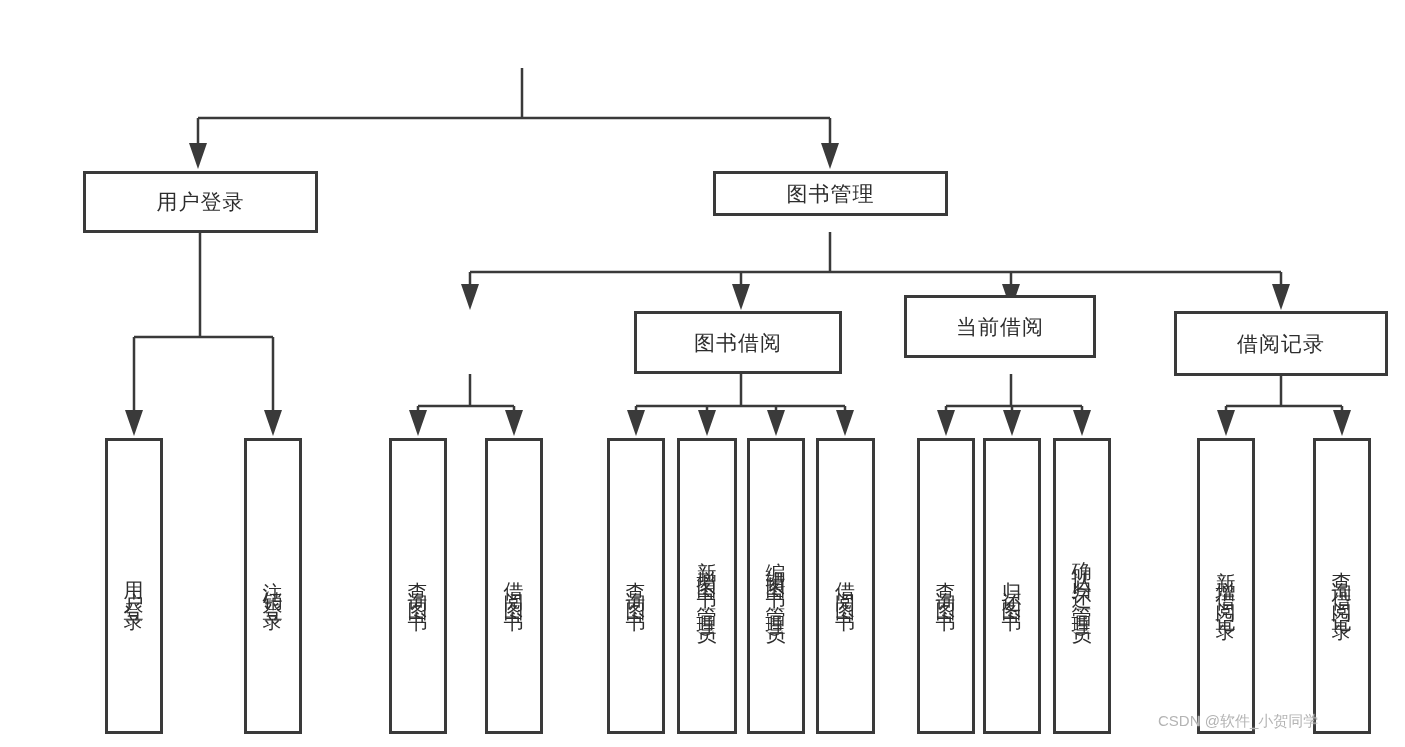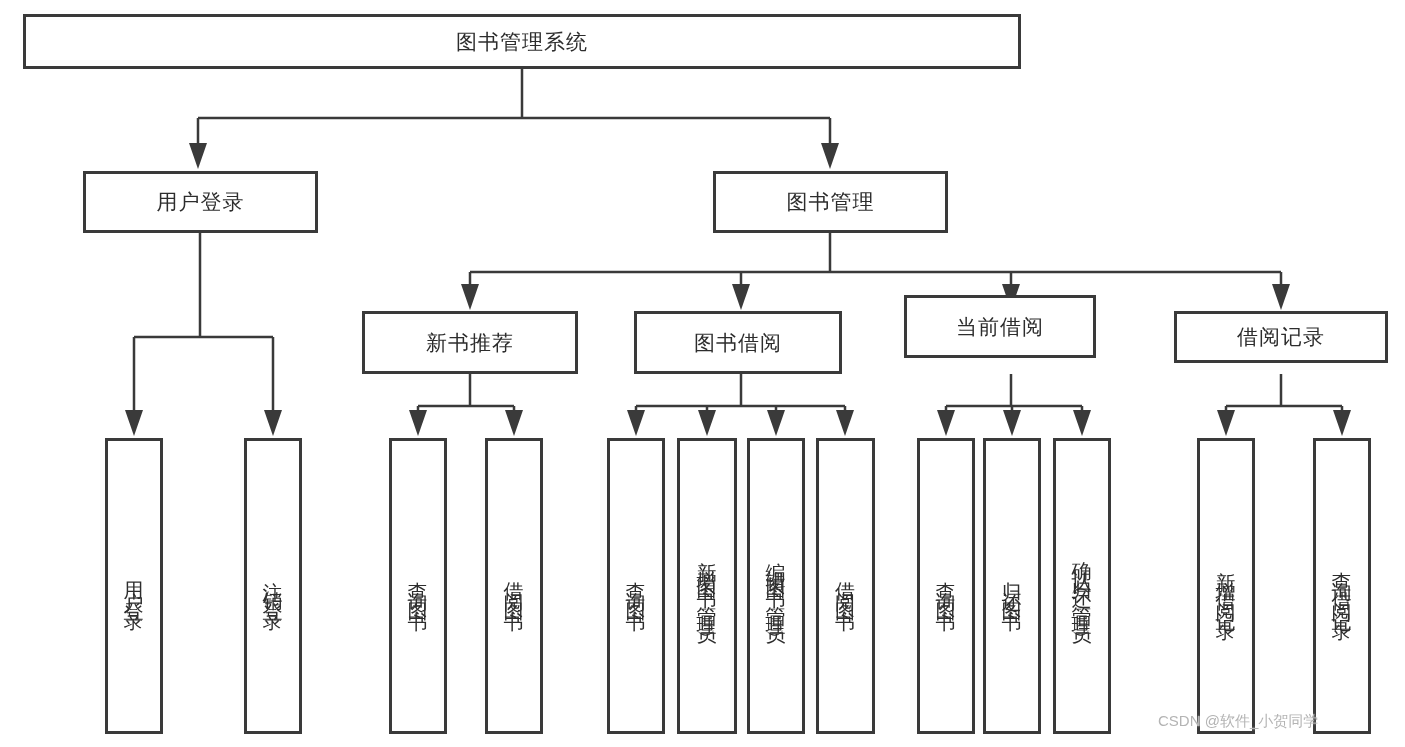--- a/index.html
+++ b/index.html
@@ -87,29 +87,27 @@
       <polygon points="767,410 785,410 776,436"></polygon>
       <polygon points="836,410 854,410 845,436"></polygon>
       <polygon points="937,410 955,410 946,436"></polygon>
       <polygon points="1003,410 1021,410 1012,436"></polygon>
       <polygon points="1073,410 1091,410 1082,436"></polygon>
       <polygon points="1217,410 1235,410 1226,436"></polygon>
       <polygon points="1333,410 1351,410 1342,436"></polygon>
     </g>
   </svg>
 
-  <div class="hbox" style="left:23px;top:14px;width:998px;height:55px">图书管理系统</div>
 
   <div class="hbox" style="left:83px;top:171px;width:235px;height:62px">用户登录</div>
-  <div class="hbox" style="left:713px;top:171px;width:235px;height:62px">图书管理</div>
+  <div class="hbox" style="left:713px;top:171px;width:235px;height:45px">图书管理</div>
 
-  <div class="hbox" style="left:362px;top:311px;width:216px;height:63px">新书推荐</div>
   <div class="hbox" style="left:634px;top:311px;width:208px;height:63px">图书借阅</div>
   <div class="hbox" style="left:904px;top:295px;width:192px;height:63px">当前借阅</div>
-  <div class="hbox" style="left:1174px;top:311px;width:214px;height:52px">借阅记录</div>
+  <div class="hbox" style="left:1174px;top:311px;width:214px;height:65px">借阅记录</div>
 
   <div class="vbox" style="left:105px">
     <span class="vtext">用户登录</span>
   </div>
   <div class="vbox" style="left:244px">
     <span class="vtext">注销登录</span>
   </div>
 
   <div class="vbox" style="left:389px">
     <span class="vtext">查询图书</span>

